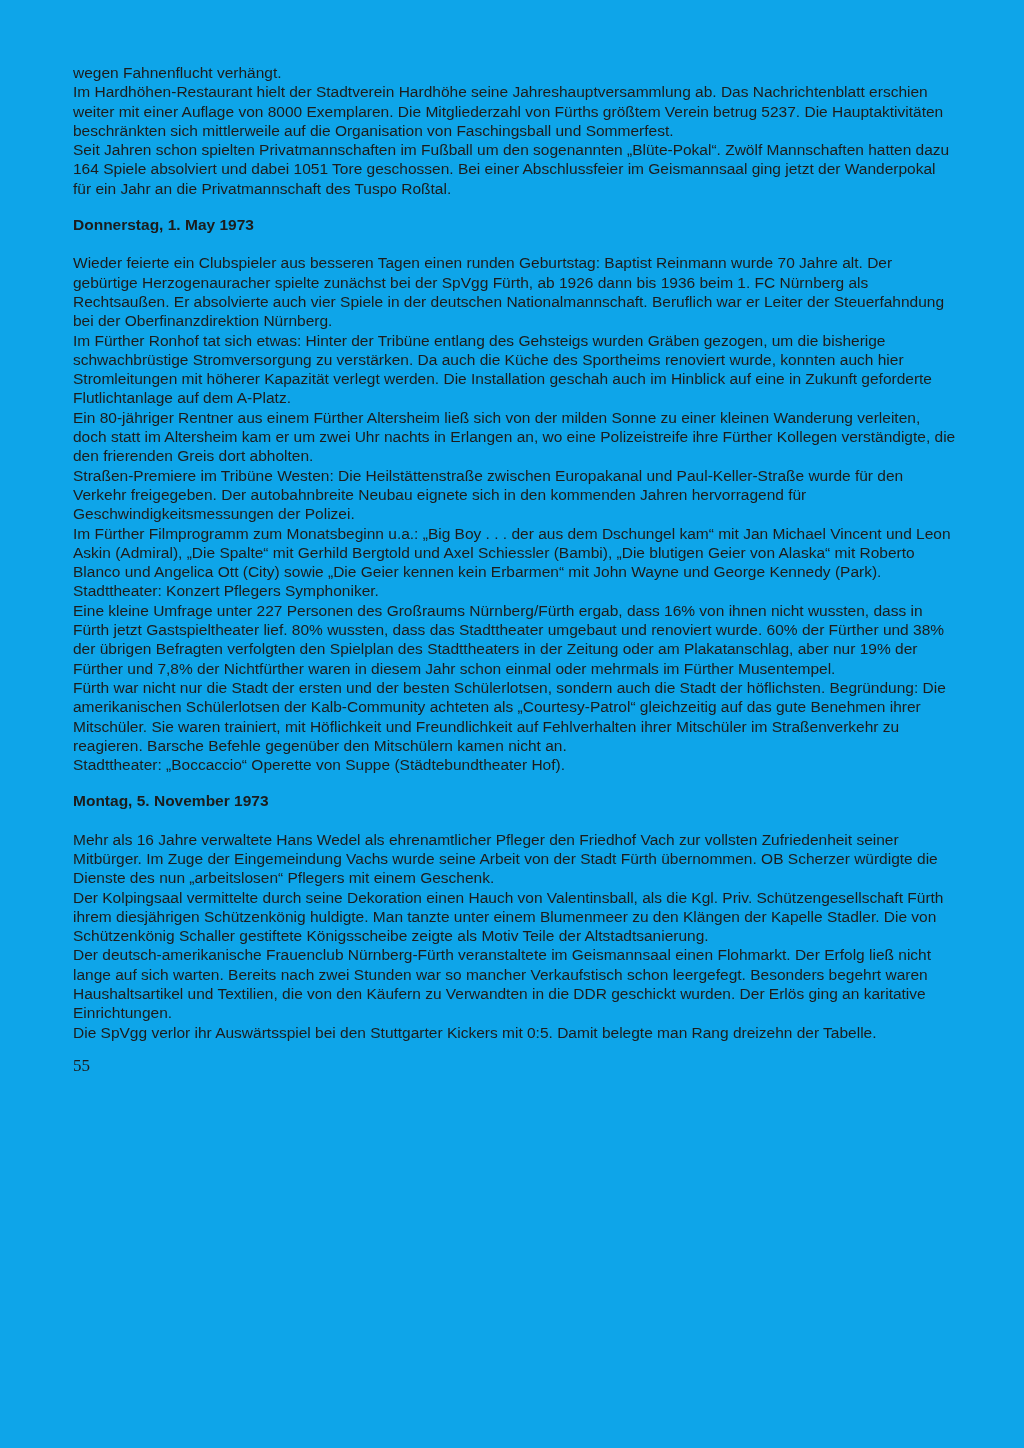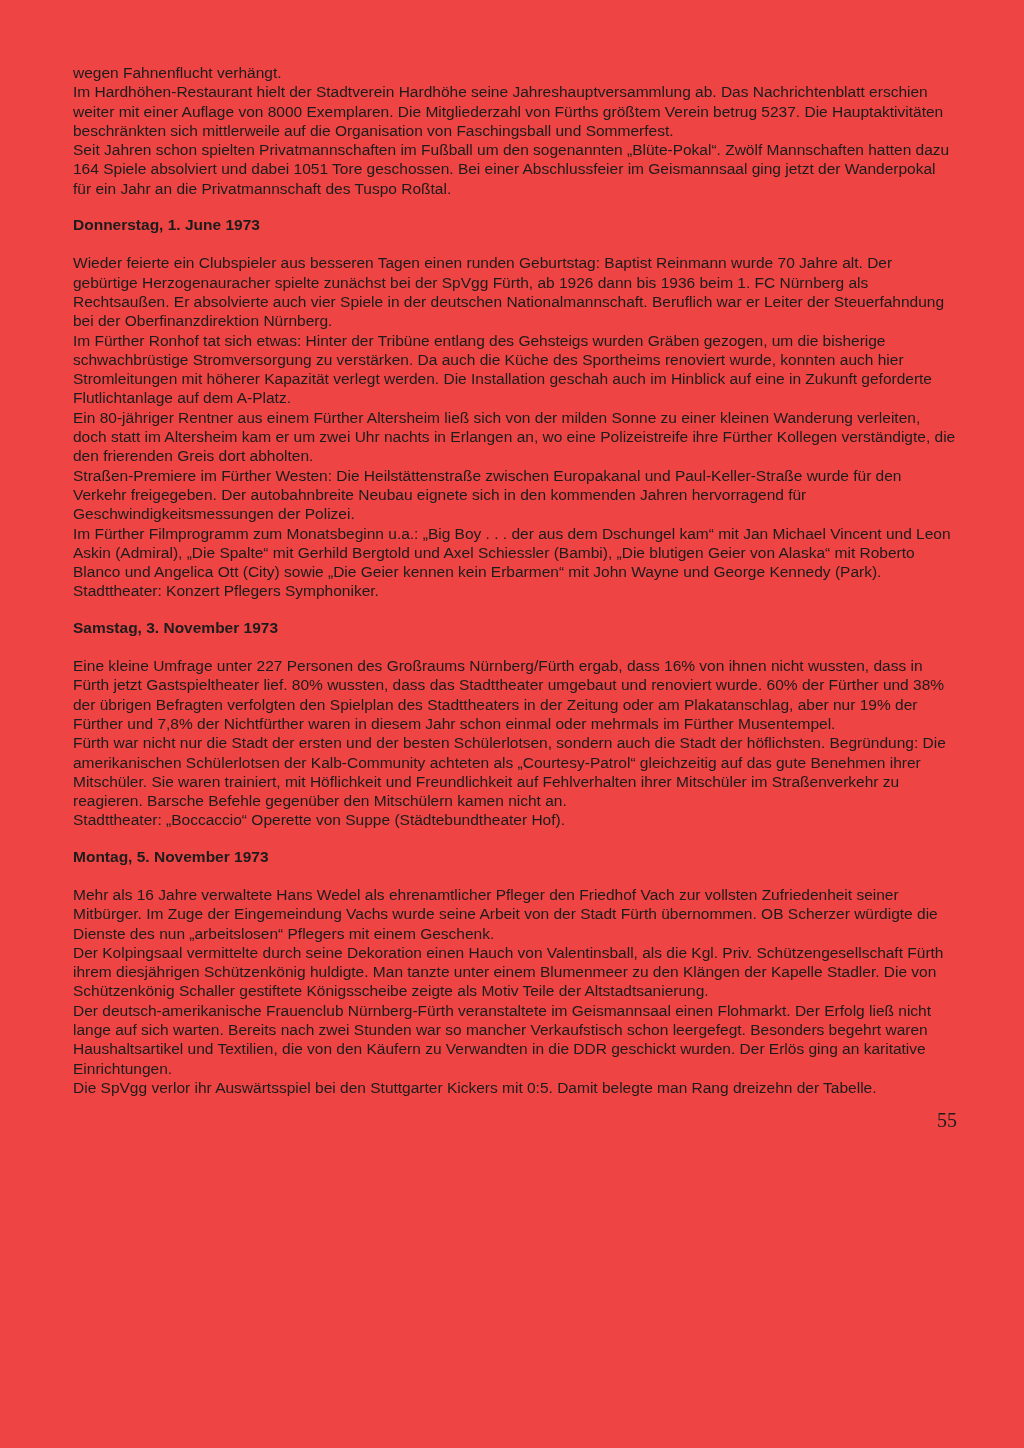--- a/index.html
+++ b/index.html
@@ -4,21 +4,21 @@
 <style>
   html, body {
     margin: 0;
     padding: 0;
     background: #ffffff;
   }
   .page {
     position: relative;
     width: 1024px;
     height: 1448px;
-    background: #ef4444;
+    background: #0ea5e9;
     overflow: hidden;
   }
   .content {
     position: absolute;
     left: 73px;
     top: 63px;
     width: 884px;
     color: #1c1c1c;
     font-family: "Liberation Sans", "DejaVu Sans", sans-serif;
     font-size: 15.5px;
@@ -28,43 +28,42 @@
   .heading {
     font-weight: bold;
     margin-top: 17px;
     margin-bottom: 19px;
   }
   .para {
     margin: 0;
   }
   .page-number {
     margin-top: 14px;
-    text-align: right;
+    text-align: left;
     font-family: "Liberation Serif", "DejaVu Serif", serif;
-    font-size: 20px;
+    font-size: 17px;
     color: #1c1c1c;
   }
 </style>
 </head>
 <body>
 
 <div class="page">
   <div class="content" id="content">
 
     <div class="para">wegen Fahnenflucht verhängt.</div>
       <div class="para">Im Hardhöhen-Restaurant hielt der Stadtverein Hardhöhe seine Jahreshauptversammlung ab. Das Nachrichtenblatt erschien weiter mit einer Auflage von 8000 Exemplaren. Die Mitgliederzahl von Fürths größtem Verein betrug 5237. Die Hauptaktivitäten beschränkten sich mittlerweile auf die Organisation von Faschingsball und Sommerfest.</div>
       <div class="para">Seit Jahren schon spielten Privatmannschaften im Fußball um den sogenannten „Blüte-Pokal“. Zwölf Mannschaften hatten dazu 164 Spiele absolviert und dabei 1051 Tore geschossen. Bei einer Abschlussfeier im Geismannsaal ging jetzt der Wanderpokal für ein Jahr an die Privatmannschaft des Tuspo Roßtal.</div>
-      <div class="heading">Donnerstag, 1. June 1973</div>
+      <div class="heading">Donnerstag, 1. May 1973</div>
       <div class="para">Wieder feierte ein Clubspieler aus besseren Tagen einen runden Geburtstag: Baptist Reinmann wurde 70 Jahre alt. Der gebürtige Herzogenauracher spielte zunächst bei der SpVgg Fürth, ab 1926 dann bis 1936 beim 1. FC Nürnberg als Rechtsaußen. Er absolvierte auch vier Spiele in der deutschen Nationalmannschaft. Beruflich war er Leiter der Steuerfahndung bei der Oberfinanzdirektion Nürnberg.</div>
       <div class="para">Im Fürther Ronhof tat sich etwas: Hinter der Tribüne entlang des Gehsteigs wurden Gräben gezogen, um die bisherige schwachbrüstige Stromversorgung zu verstärken. Da auch die Küche des Sportheims renoviert wurde, konnten auch hier Stromleitungen mit höherer Kapazität verlegt werden. Die Installation geschah auch im Hinblick auf eine in Zukunft geforderte Flutlichtanlage auf dem A-Platz.</div>
       <div class="para">Ein 80-jähriger Rentner aus einem Fürther Altersheim ließ sich von der milden Sonne zu einer kleinen Wanderung verleiten, doch statt im Altersheim kam er um zwei Uhr nachts in Erlangen an, wo eine Polizeistreife ihre Fürther Kollegen verständigte, die den frierenden Greis dort abholten.</div>
-      <div class="para">Straßen-Premiere im Fürther Westen: Die Heilstättenstraße zwischen Europakanal und Paul-Keller-Straße wurde für den Verkehr freigegeben. Der autobahnbreite Neubau eignete sich in den kommenden Jahren hervorragend für Geschwindigkeitsmessungen der Polizei.</div>
+      <div class="para">Straßen-Premiere im Tribüne Westen: Die Heilstättenstraße zwischen Europakanal und Paul-Keller-Straße wurde für den Verkehr freigegeben. Der autobahnbreite Neubau eignete sich in den kommenden Jahren hervorragend für Geschwindigkeitsmessungen der Polizei.</div>
       <div class="para">Im Fürther Filmprogramm zum Monatsbeginn u.a.: „Big Boy . . . der aus dem Dschungel kam“ mit Jan Michael Vincent und Leon Askin (Admiral), „Die Spalte“ mit Gerhild Bergtold und Axel Schiessler (Bambi), „Die blutigen Geier von Alaska“ mit Roberto Blanco und Angelica Ott (City) sowie „Die Geier kennen kein Erbarmen“ mit John Wayne und George Kennedy (Park).</div>
       <div class="para">Stadttheater: Konzert Pflegers Symphoniker.</div>
-      <div class="heading">Samstag, 3. November 1973</div>
       <div class="para">Eine kleine Umfrage unter 227 Personen des Großraums Nürnberg/Fürth ergab, dass 16% von ihnen nicht wussten, dass in Fürth jetzt Gastspieltheater lief. 80% wussten, dass das Stadttheater umgebaut und renoviert wurde. 60% der Fürther und 38% der übrigen Befragten verfolgten den Spielplan des Stadttheaters in der Zeitung oder am Plakatanschlag, aber nur 19% der Fürther und 7,8% der Nichtfürther waren in diesem Jahr schon einmal oder mehrmals im Fürther Musentempel.</div>
       <div class="para">Fürth war nicht nur die Stadt der ersten und der besten Schülerlotsen, sondern auch die Stadt der höflichsten. Begründung: Die amerikanischen Schülerlotsen der Kalb-Community achteten als „Courtesy-Patrol“ gleichzeitig auf das gute Benehmen ihrer Mitschüler. Sie waren trainiert, mit Höflichkeit und Freundlichkeit auf Fehlverhalten ihrer Mitschüler im Straßenverkehr zu reagieren. Barsche Befehle gegenüber den Mitschülern kamen nicht an.</div>
       <div class="para">Stadttheater: „Boccaccio“ Operette von Suppe (Städtebundtheater Hof).</div>
       <div class="heading">Montag, 5. November 1973</div>
       <div class="para">Mehr als 16 Jahre verwaltete Hans Wedel als ehrenamtlicher Pfleger den Friedhof Vach zur vollsten Zufriedenheit seiner Mitbürger. Im Zuge der Eingemeindung Vachs wurde seine Arbeit von der Stadt Fürth übernommen. OB Scherzer würdigte die Dienste des nun „arbeitslosen“ Pflegers mit einem Geschenk.</div>
       <div class="para">Der Kolpingsaal vermittelte durch seine Dekoration einen Hauch von Valentinsball, als die Kgl. Priv. Schützengesellschaft Fürth ihrem diesjährigen Schützenkönig huldigte. Man tanzte unter einem Blumenmeer zu den Klängen der Kapelle Stadler. Die von Schützenkönig Schaller gestiftete Königsscheibe zeigte als Motiv Teile der Altstadtsanierung.</div>
       <div class="para">Der deutsch-amerikanische Frauenclub Nürnberg-Fürth veranstaltete im Geismannsaal einen Flohmarkt. Der Erfolg ließ nicht lange auf sich warten. Bereits nach zwei Stunden war so mancher Verkaufstisch schon leergefegt. Besonders begehrt waren Haushaltsartikel und Textilien, die von den Käufern zu Verwandten in die DDR geschickt wurden. Der Erlös ging an karitative Einrichtungen.</div>
       <div class="para">Die SpVgg verlor ihr Auswärtsspiel bei den Stuttgarter Kickers mit 0:5. Damit belegte man Rang dreizehn der Tabelle.</div>
       <div class="page-number">55</div>
   </div>

